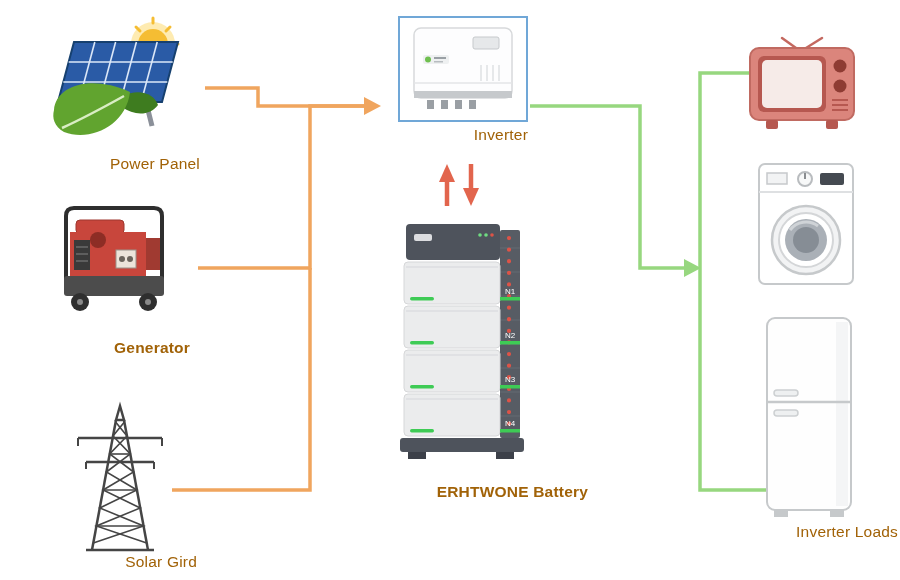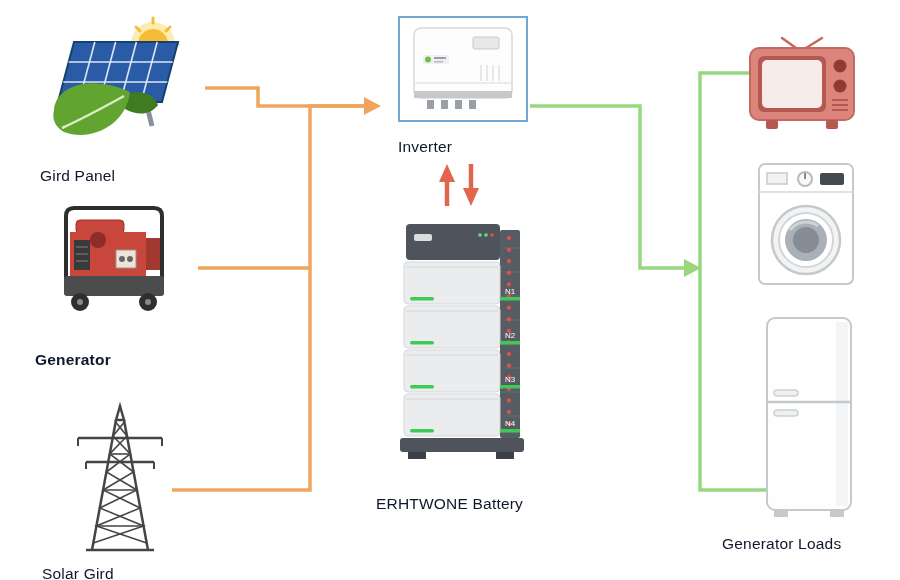--- a/index.html
+++ b/index.html
@@ -2,23 +2,22 @@
 <html><head>
 <meta charset="utf-8">
 <style>
   html,body{margin:0;padding:0;background:#fff;}
   .canvas{
     position:relative;width:900px;height:580px;background:#ffffff;
     font-family:"Liberation Sans", sans-serif;overflow:hidden;
   }
   .node{position:absolute;}
   .label{
-    position:absolute;font-size:15.5px;color:#0f172a;text-align:left;
+    position:absolute;font-size:15.5px;color:#a16207;text-align:right;
     letter-spacing:.2px;
-    margin-top:12px;
   }
   .arrow-layer{position:absolute;left:0;top:0;pointer-events:none;}
   .inverter-box{
     position:absolute;left:398px;top:16px;width:126px;height:102px;
     border:2px solid #70a7d7;background:#fff;
     display:flex;align-items:center;justify-content:center;
   }
 </style>
 </head>
 <body>
@@ -66,21 +65,21 @@
       </g>
       <line x1="58" y1="92" x2="52" y2="116" stroke="#8b9099" stroke-width="5"></line>
       <line x1="96" y1="92" x2="102" y2="116" stroke="#8b9099" stroke-width="5"></line>
     </g>
     <g>
       <path d="M72,86 C90,78 104,84 108,95 C100,106 84,106 72,97 Z" fill="#3e7c1f"></path>
       <path d="M4,100 C6,76 40,64 80,82 C76,116 40,132 14,122 C4,116 2,108 4,100 Z" fill="#61a42f"></path>
       <path d="M12,118 C34,108 56,96 74,86" stroke="#d9edc4" stroke-width="2.5" fill="none"></path>
     </g>
   </svg>
-  <div class="label" style="left:40px;top:155px;width:160px;">Gird Panel</div>
+  <div class="label" style="left:40px;top:155px;width:160px;">Power Panel</div>
 
   <svg class="node" style="left:50px;top:202px;" width="135" height="135" viewBox="0 0 135 135">
     <path d="M16,30 V14 Q16,6 24,6 H104 Q112,6 112,14 V30" stroke="#2e2e2e" stroke-width="4" fill="none"></path>
     <line x1="16" y1="30" x2="16" y2="78" stroke="#2e2e2e" stroke-width="4"></line>
     <line x1="112" y1="30" x2="112" y2="78" stroke="#2e2e2e" stroke-width="4"></line>
     <rect x="26" y="18" width="48" height="14" rx="4" fill="#c8463c" stroke="#9e372e"></rect>
     <rect x="20" y="30" width="76" height="44" fill="#c8463c"></rect>
     <circle cx="48" cy="38" r="8" fill="#8d2d25"></circle>
     <rect x="24" y="38" width="16" height="30" fill="#3a3a3a"></rect>
     <g stroke="#6b6b6b" stroke-width="1.5">
@@ -180,21 +179,21 @@
       <line x1="14" y1="177" x2="106" y2="177" stroke="#dcdee0" stroke-width="1.5"></line>
       <rect x="18" y="207" width="24" height="3.5" rx="1.7" fill="#3ecb55"></rect>
       <rect x="108" y="207" width="20" height="3.5" fill="#3ecb55"></rect>
       <text x="118" y="204" font-size="8" fill="#ffffff" text-anchor="middle">N4</text>
     </g>
 
     <rect x="8" y="216" width="124" height="14" rx="3" fill="#4e535c"></rect>
     <rect x="16" y="230" width="18" height="7" fill="#3c4049"></rect>
     <rect x="104" y="230" width="18" height="7" fill="#3c4049"></rect>
   </svg>
-  <div class="label" style="left:376px;top:483px;width:200px;">ERHTWONE Battery</div>
+  <div class="label" style="left:388px;top:483px;width:200px;font-weight:bold;">ERHTWONE Battery</div>
 
   <svg class="node" style="left:744px;top:36px;" width="116" height="98" viewBox="0 0 116 98">
     <g stroke="#c4685f" stroke-width="2.5" stroke-linecap="round">
       <line x1="52" y1="12" x2="38" y2="2"></line>
       <line x1="62" y1="12" x2="78" y2="2"></line>
     </g>
     <rect x="6" y="12" width="104" height="72" rx="9" fill="#db857c" stroke="#c06a61" stroke-width="2"></rect>
     <rect x="14" y="20" width="68" height="56" rx="6" fill="#b65850"></rect>
     <rect x="18" y="24" width="60" height="48" rx="5" fill="#f6ebe8"></rect>
     <circle cx="96" cy="30" r="6.5" fill="#8e3b33"></circle>
@@ -224,15 +223,15 @@
 
   <svg class="node" style="left:762px;top:314px;" width="94" height="206" viewBox="0 0 94 206">
     <rect x="5" y="4" width="84" height="192" rx="8" fill="#fefefe" stroke="#c6c9cb" stroke-width="2"></rect>
     <rect x="74" y="8" width="12" height="184" fill="#f4f5f6"></rect>
     <line x1="5" y1="88" x2="89" y2="88" stroke="#c6c9cb" stroke-width="2.5"></line>
     <rect x="12" y="76" width="24" height="6" rx="3" fill="#eef0f1" stroke="#cdd0d2" stroke-width="1.5"></rect>
     <rect x="12" y="96" width="24" height="6" rx="3" fill="#eef0f1" stroke="#cdd0d2" stroke-width="1.5"></rect>
     <rect x="12" y="196" width="14" height="7" fill="#c6c9cb"></rect>
     <rect x="68" y="196" width="14" height="7" fill="#c6c9cb"></rect>
   </svg>
-  <div class="label" style="left:722px;top:523px;width:176px;">Generator Loads</div>
+  <div class="label" style="left:722px;top:523px;width:176px;">Inverter Loads</div>
 
 </div>
 
 </body></html>

